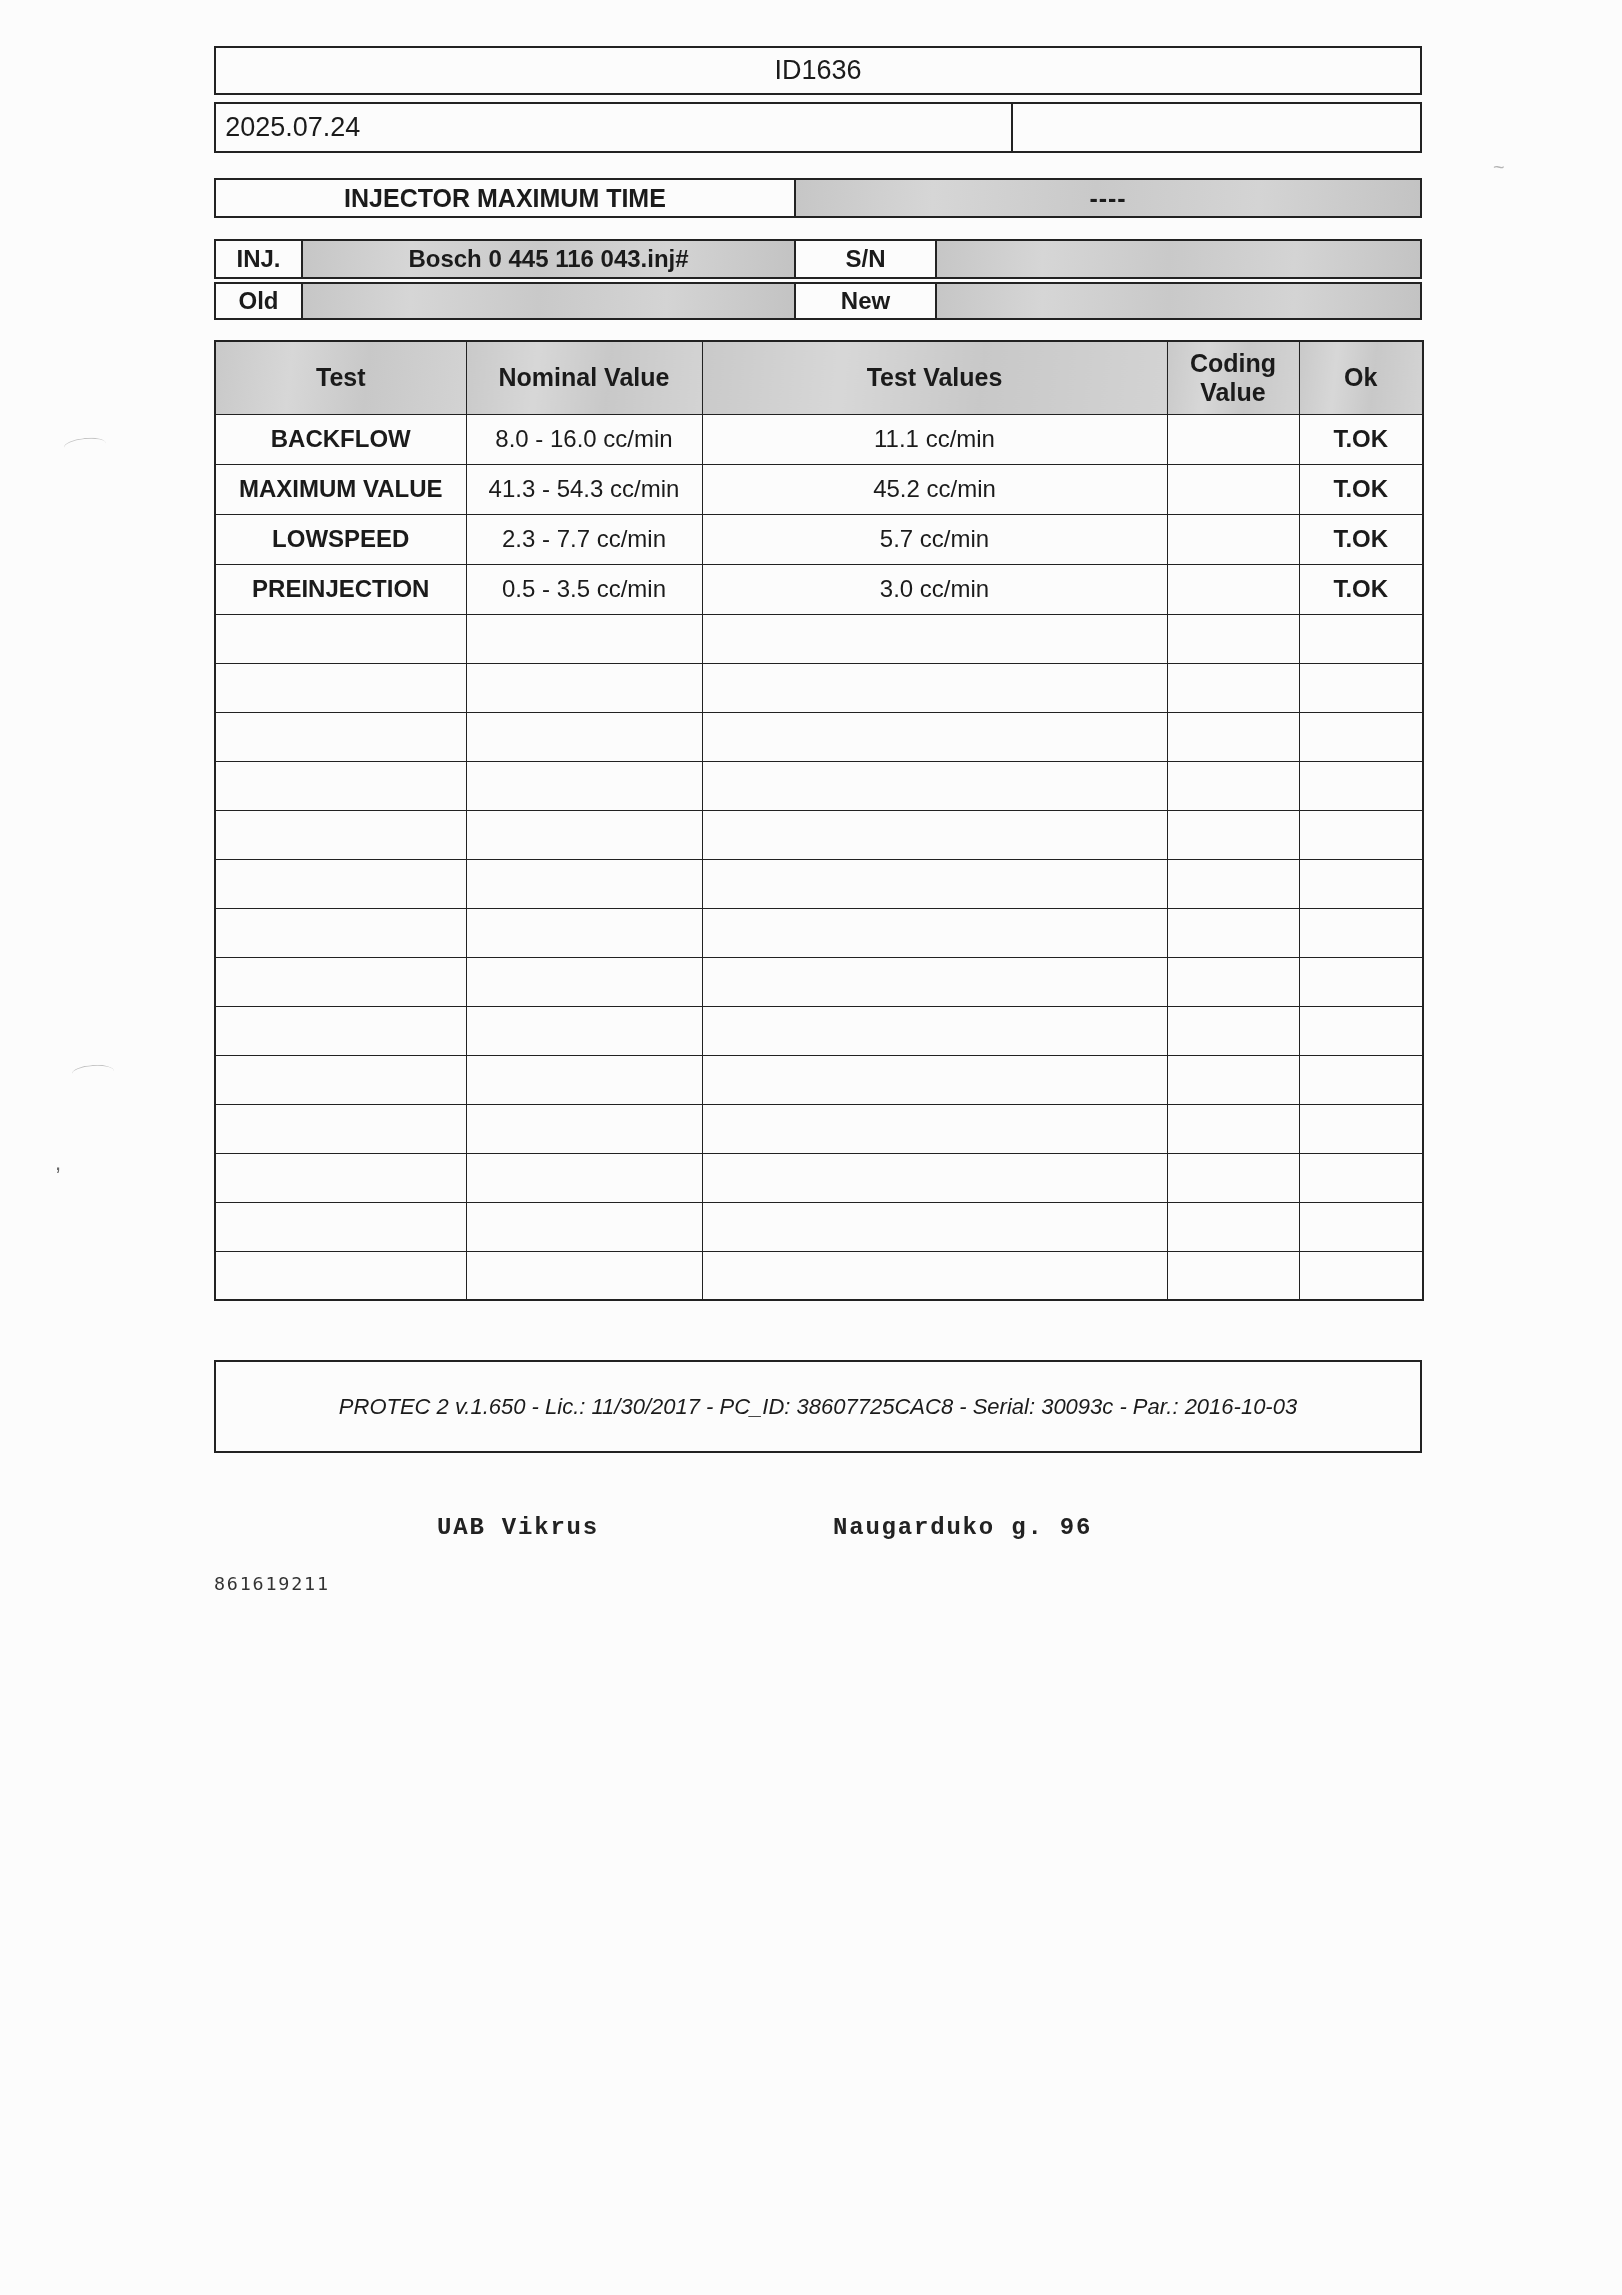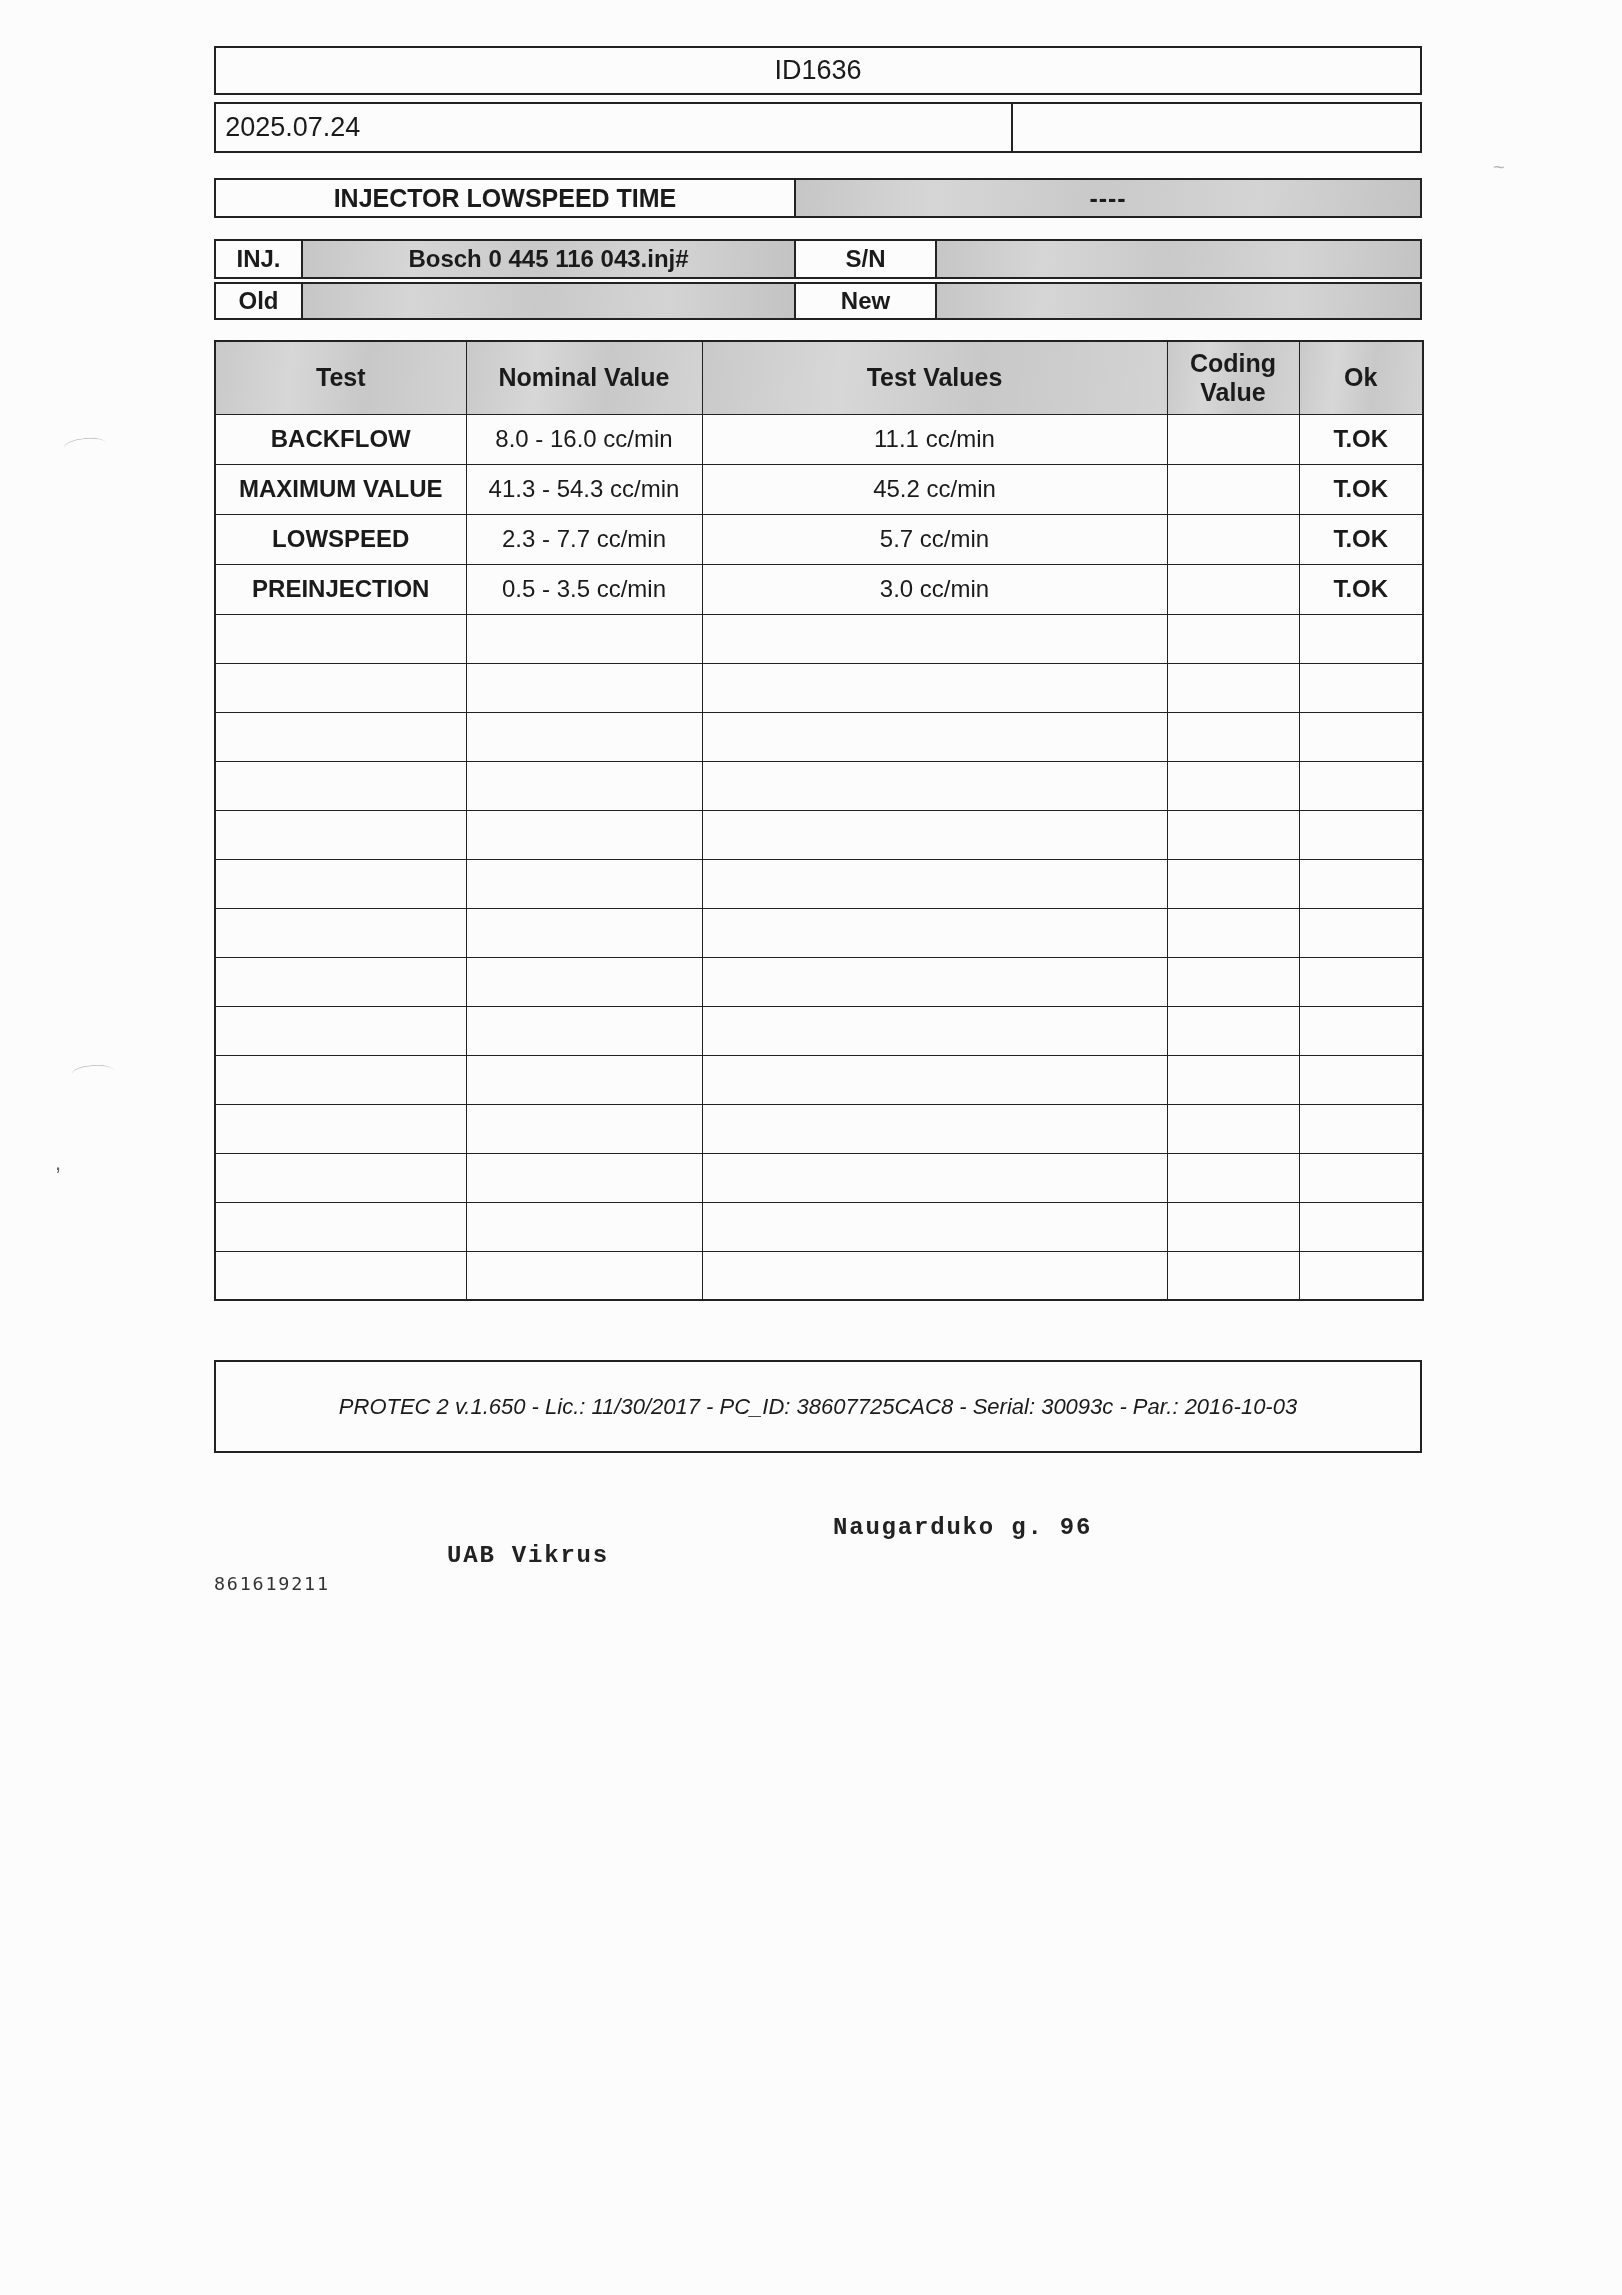--- a/index.html
+++ b/index.html
@@ -87,21 +87,21 @@
     display:flex; align-items:center; justify-content:center;
     font-size:22px;
     font-style:italic;
   }
 
   .company-line {
     position:relative; margin-top:61px; height:33px;
     font-family:"Liberation Mono","DejaVu Sans Mono", monospace;
     font-size:24px; letter-spacing:1.8px; color:#222; font-weight:bold;
   }
-  .company { position:absolute; left:233px;margin-top:28px; }
+  .company { position:absolute; left:223px; }
   .address { position:absolute; left:619px; }
   .phone {
     margin-top:26px; 
     font-family:"DejaVu Sans Mono", monospace;
     font-size:18.4px; letter-spacing:1.8px; color:#333;
   }
 
   
   .arc {
     position:absolute; width:42px; height:14.7px;
@@ -129,21 +129,21 @@
     </div>
 
     <div class="date-row">
       <div class="date-box">
         <span>2025.07.24</span>
       </div>
       <div class="date-empty"></div>
     </div>
 
     <div class="response-row">
-      <div class="response-label">INJECTOR LOWSPEED TIME</div>
+      <div class="response-label">INJECTOR MAXIMUM TIME</div>
       <div class="response-value shaded">----</div>
     </div>
 
     <div class="inj-block">
       <div class="inj-row">
         <div class="lbl-sm">INJ.</div>
         <div class="val-a shaded">Bosch 0 445 116 043.inj#</div>
         <div class="lbl-md">S/N</div>
         <div class="val-b shaded"></div>
       </div>

